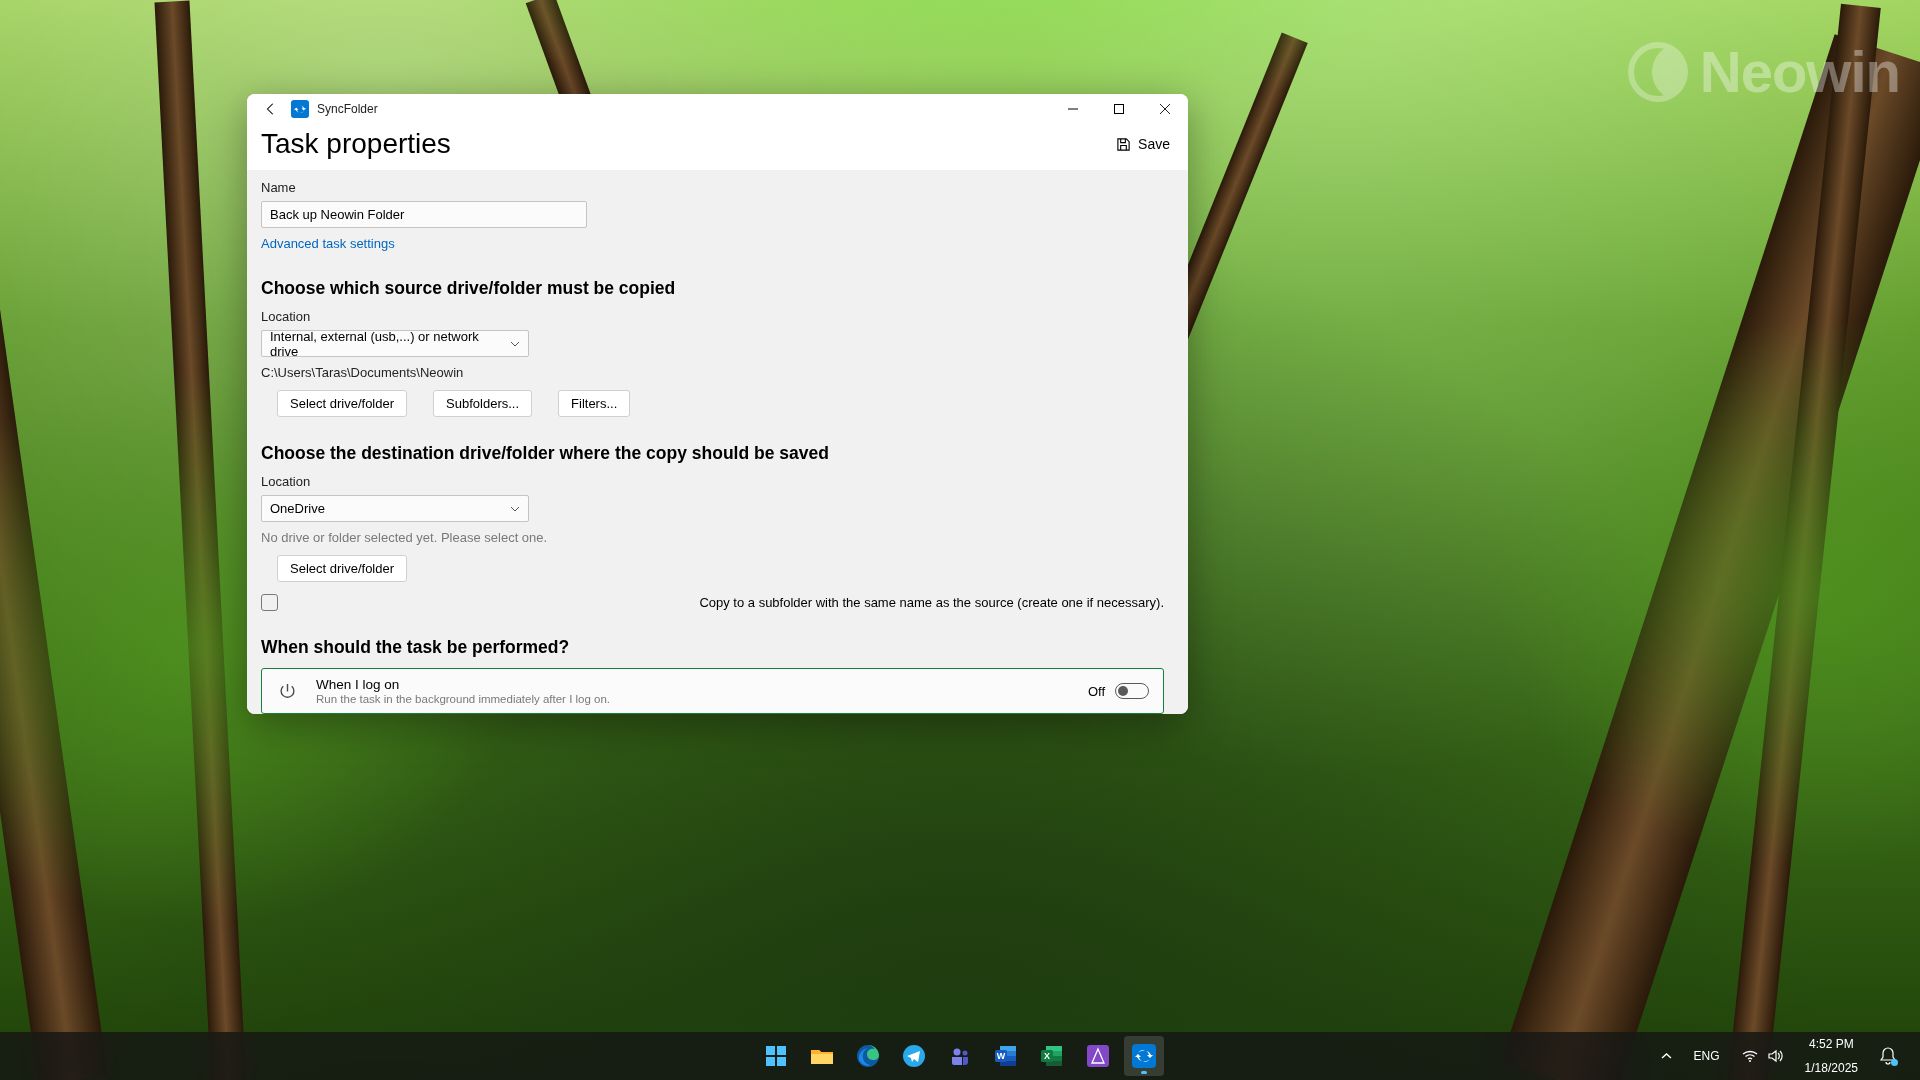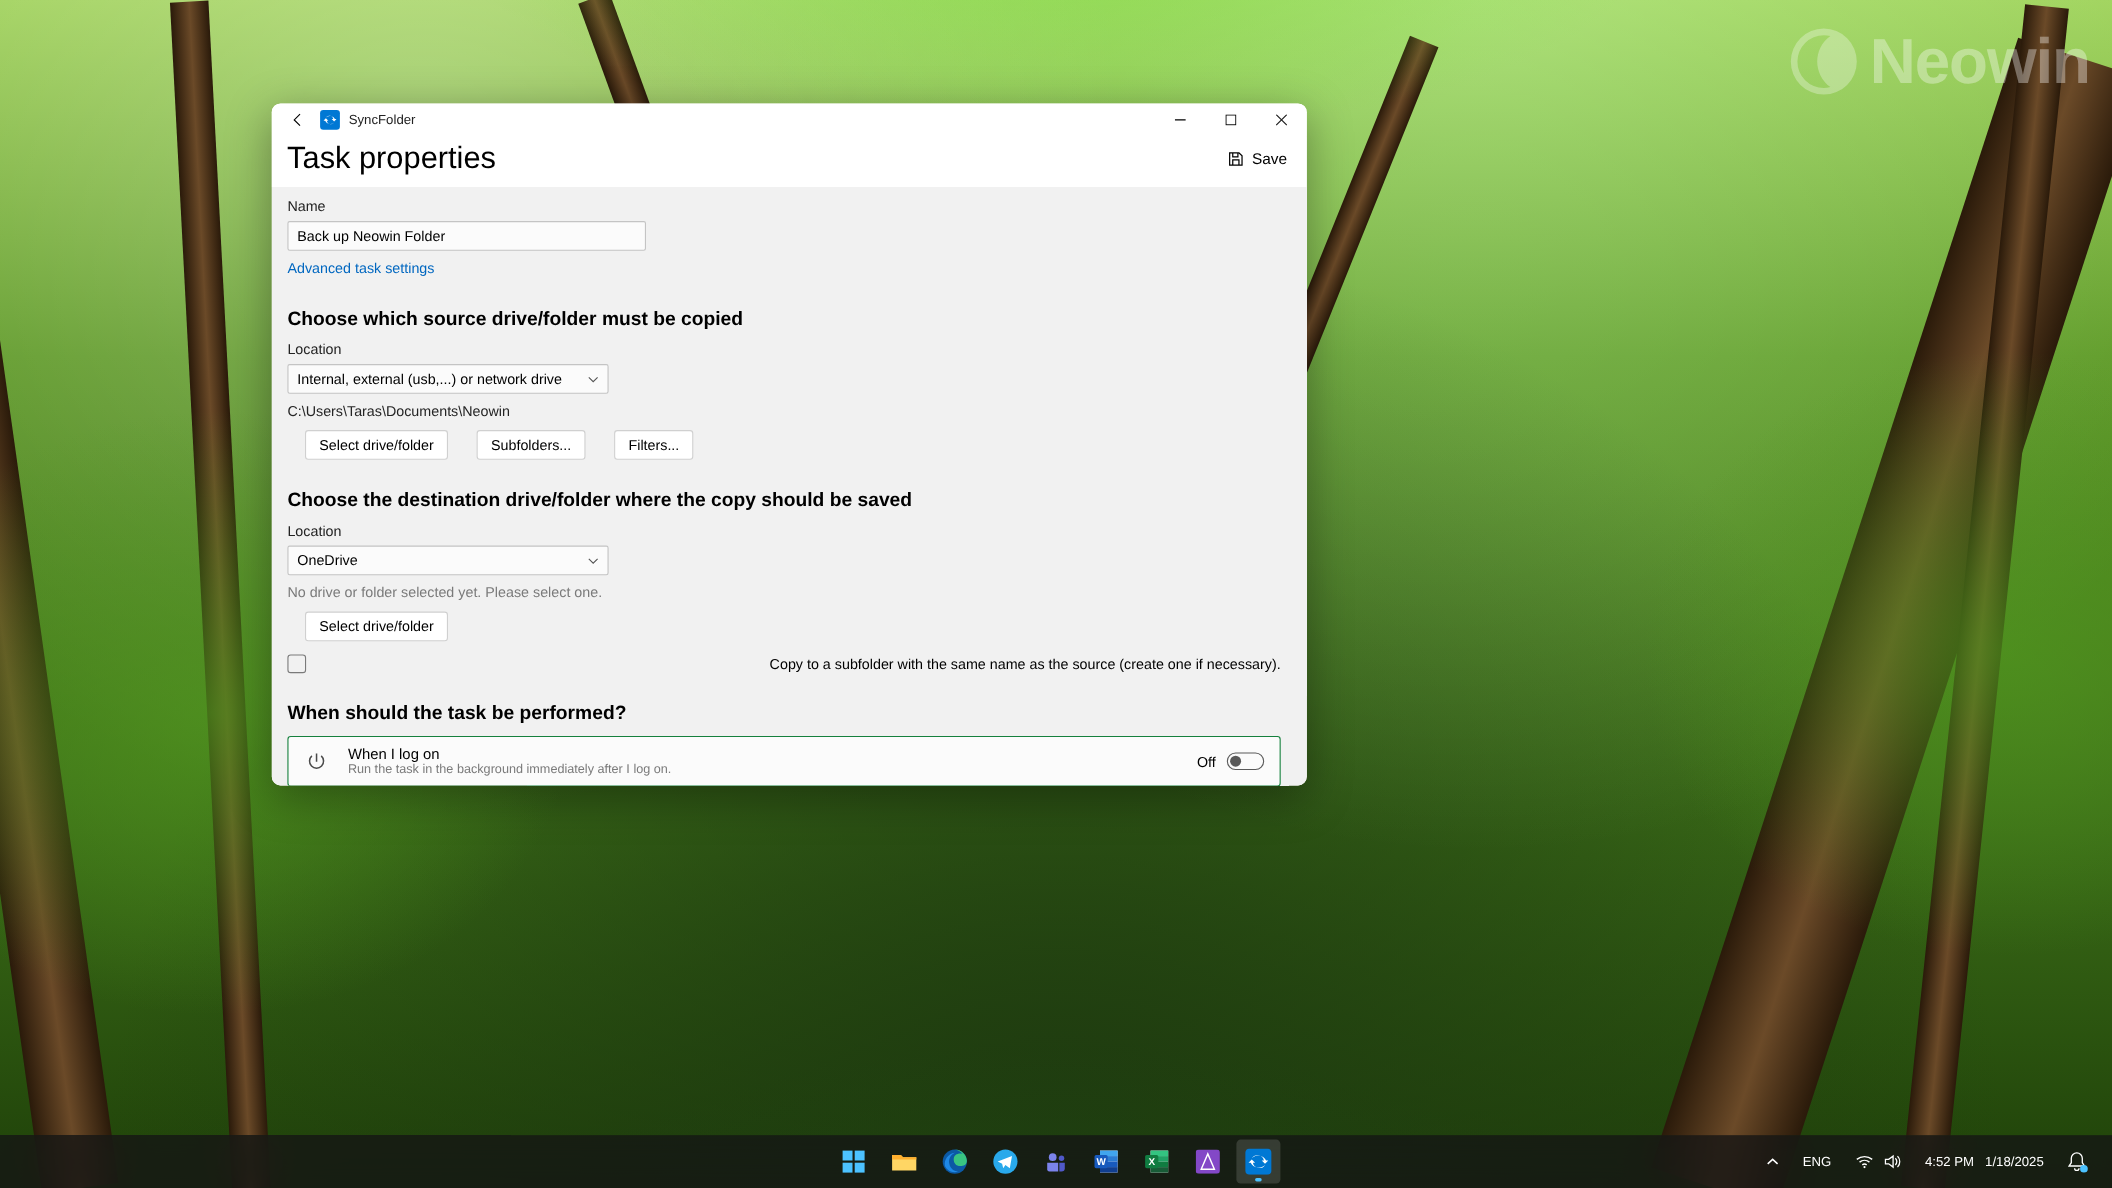--- a/index.html
+++ b/index.html
@@ -21,21 +21,21 @@
 .t4{left:90%;bottom:0;width:40px;height:1080px;transform:rotate(6deg);}
 .t5{left:38%;bottom:48%;width:30px;height:600px;transform:rotate(-20deg);}
 .t6{left:55%;bottom:45%;width:28px;height:600px;transform:rotate(22deg);}
 .foliage{position:absolute;inset:0;background:
   radial-gradient(ellipse 900px 300px at 50% -5%, rgba(120,220,60,.55) 0%, transparent 60%),
   radial-gradient(ellipse 600px 500px at 10% 60%, rgba(80,150,30,.7) 0%, transparent 55%),
   radial-gradient(ellipse 600px 500px at 95% 55%, rgba(80,150,30,.7) 0%, transparent 55%),
   radial-gradient(ellipse 900px 400px at 50% 110%, rgba(30,70,15,.85) 0%, transparent 60%);
   pointer-events:none;}
 
-.watermark{position:absolute;top:22px;right:20px;display:flex;align-items:center;gap:10px;opacity:.35;color:#fff;font-size:58px;font-weight:600;letter-spacing:-1px;}
+.watermark{position:absolute;top:38px;right:20px;display:flex;align-items:center;gap:10px;opacity:.35;color:#fff;font-size:58px;font-weight:600;letter-spacing:-1px;}
 .watermark svg{width:64px;height:64px;}
 
 
 .window{position:absolute;left:247px;top:94px;width:941px;height:620px;background:#fff;border-radius:8px;box-shadow:0 10px 40px rgba(0,0,0,.35);display:flex;flex-direction:column;overflow:hidden;}
 .titlebar{height:30px;display:flex;align-items:center;padding:0 0 0 8px;background:#fff;font-size:12px;color:#222;}
 .tb-back{width:32px;display:flex;justify-content:center;cursor:pointer;}
 .tb-appicon{width:18px;height:18px;background:#0078d4;border-radius:3px;margin:0 8px 0 4px;display:flex;align-items:center;justify-content:center;}
 .tb-appicon svg{width:12px;height:12px;fill:#fff;}
 .tb-controls{margin-left:auto;display:flex;}
 .tb-btn{width:46px;height:30px;display:flex;align-items:center;justify-content:center;cursor:pointer;}
@@ -45,21 +45,21 @@
 .save-btn{display:flex;align-items:center;gap:7px;font-size:14px;cursor:pointer;}
 
 .content{flex:1;overflow-y:auto;background:#f1f1f1;padding:10px 24px 18px 14px;position:relative;}
 .content::-webkit-scrollbar{width:6px;}
 .content::-webkit-scrollbar-thumb{background:#b0b0b0;border-radius:3px;}
 
 .field-label{font-size:13px;color:#222;margin-bottom:6px;}
 .text-input{width:326px;height:27px;border:1px solid #c4c4c4;background:#fbfbfb;padding:0 8px;font-size:13px;border-radius:2px;}
 .link{color:#0067c0;font-size:13px;margin-top:8px;display:inline-block;cursor:pointer;}
 .section-h{font-size:17.5px;font-weight:600;margin-top:26px;margin-bottom:10px;}
-.select{width:292px;height:27px;border:1px solid #c4c4c4;background:#fbfbfb;border-radius:2px;display:flex;align-items:center;justify-content:space-between;padding:0 8px;font-size:13px;cursor:pointer;}
+.select{width:268px;height:27px;border:1px solid #c4c4c4;background:#fbfbfb;border-radius:2px;display:flex;align-items:center;justify-content:space-between;padding:0 8px;font-size:13px;cursor:pointer;}
 .path{font-size:13px;color:#242424;margin-top:8px;}
 .muted{color:#7a7a7a;}
 .btn-row{display:flex;gap:10px;margin-top:10px;}
 .btn{background:#fff;border:1px solid #d0d0d0;border-radius:3px;padding:5px 12px;font-size:13px;cursor:pointer;margin-left:16px;}
 .checkbox-row{display:flex;align-items:center;gap:10px;margin-top:12px;font-size:13px;justify-content:space-between;}
 .checkbox{width:17px;height:17px;border:1.5px solid #7a7a7a;border-radius:3px;cursor:pointer;}
 
 .trigger{background:#fbfbfb;border:1px solid #15803d;border-radius:3px;margin-top:5px;padding:8px 14px;display:flex;align-items:center;gap:18px;}
 .trigger:first-of-type{margin-top:10px;}
 .trigger-icon{width:22px;display:flex;justify-content:center;color:#4a4a4a;}
@@ -72,21 +72,21 @@
 .toggle::after{content:"";position:absolute;left:2px;top:2px;width:10px;height:10px;background:#5a5a5a;border-radius:50%;}
 
 
 .taskbar{position:absolute;left:0;right:0;bottom:0;height:48px;background:rgba(20,20,20,.78);backdrop-filter:blur(20px);display:flex;align-items:center;color:#fff;font-size:12px;}
 .task-center{position:absolute;left:50%;transform:translateX(-50%);display:flex;gap:6px;}
 .task-icon{width:40px;height:40px;border-radius:4px;display:flex;align-items:center;justify-content:center;cursor:pointer;}
 .task-icon.active{background:rgba(255,255,255,.14);}
 .task-icon .dot{position:absolute;bottom:2px;width:6px;height:3px;border-radius:2px;}
 .tray{position:absolute;right:20px;display:flex;align-items:center;gap:14px;}
 .tray-group{display:flex;align-items:center;gap:10px;padding:0 4px;cursor:pointer;}
-.clock{text-align:center;line-height:1.2;font-size:12px;}
+.clock{text-align:center;line-height:1.2;font-size:12px;flex-direction:column;}
 .notif{width:16px;height:18px;position:relative;}
 .notif::after{content:"";position:absolute;right:-2px;bottom:-1px;width:7px;height:7px;background:#4cc2ff;border-radius:50%;}
 
 svg{display:block;}
 </style>
 </head>
 <body>
 
 <div class="trunk t1"></div>
 <div class="trunk t2"></div>

